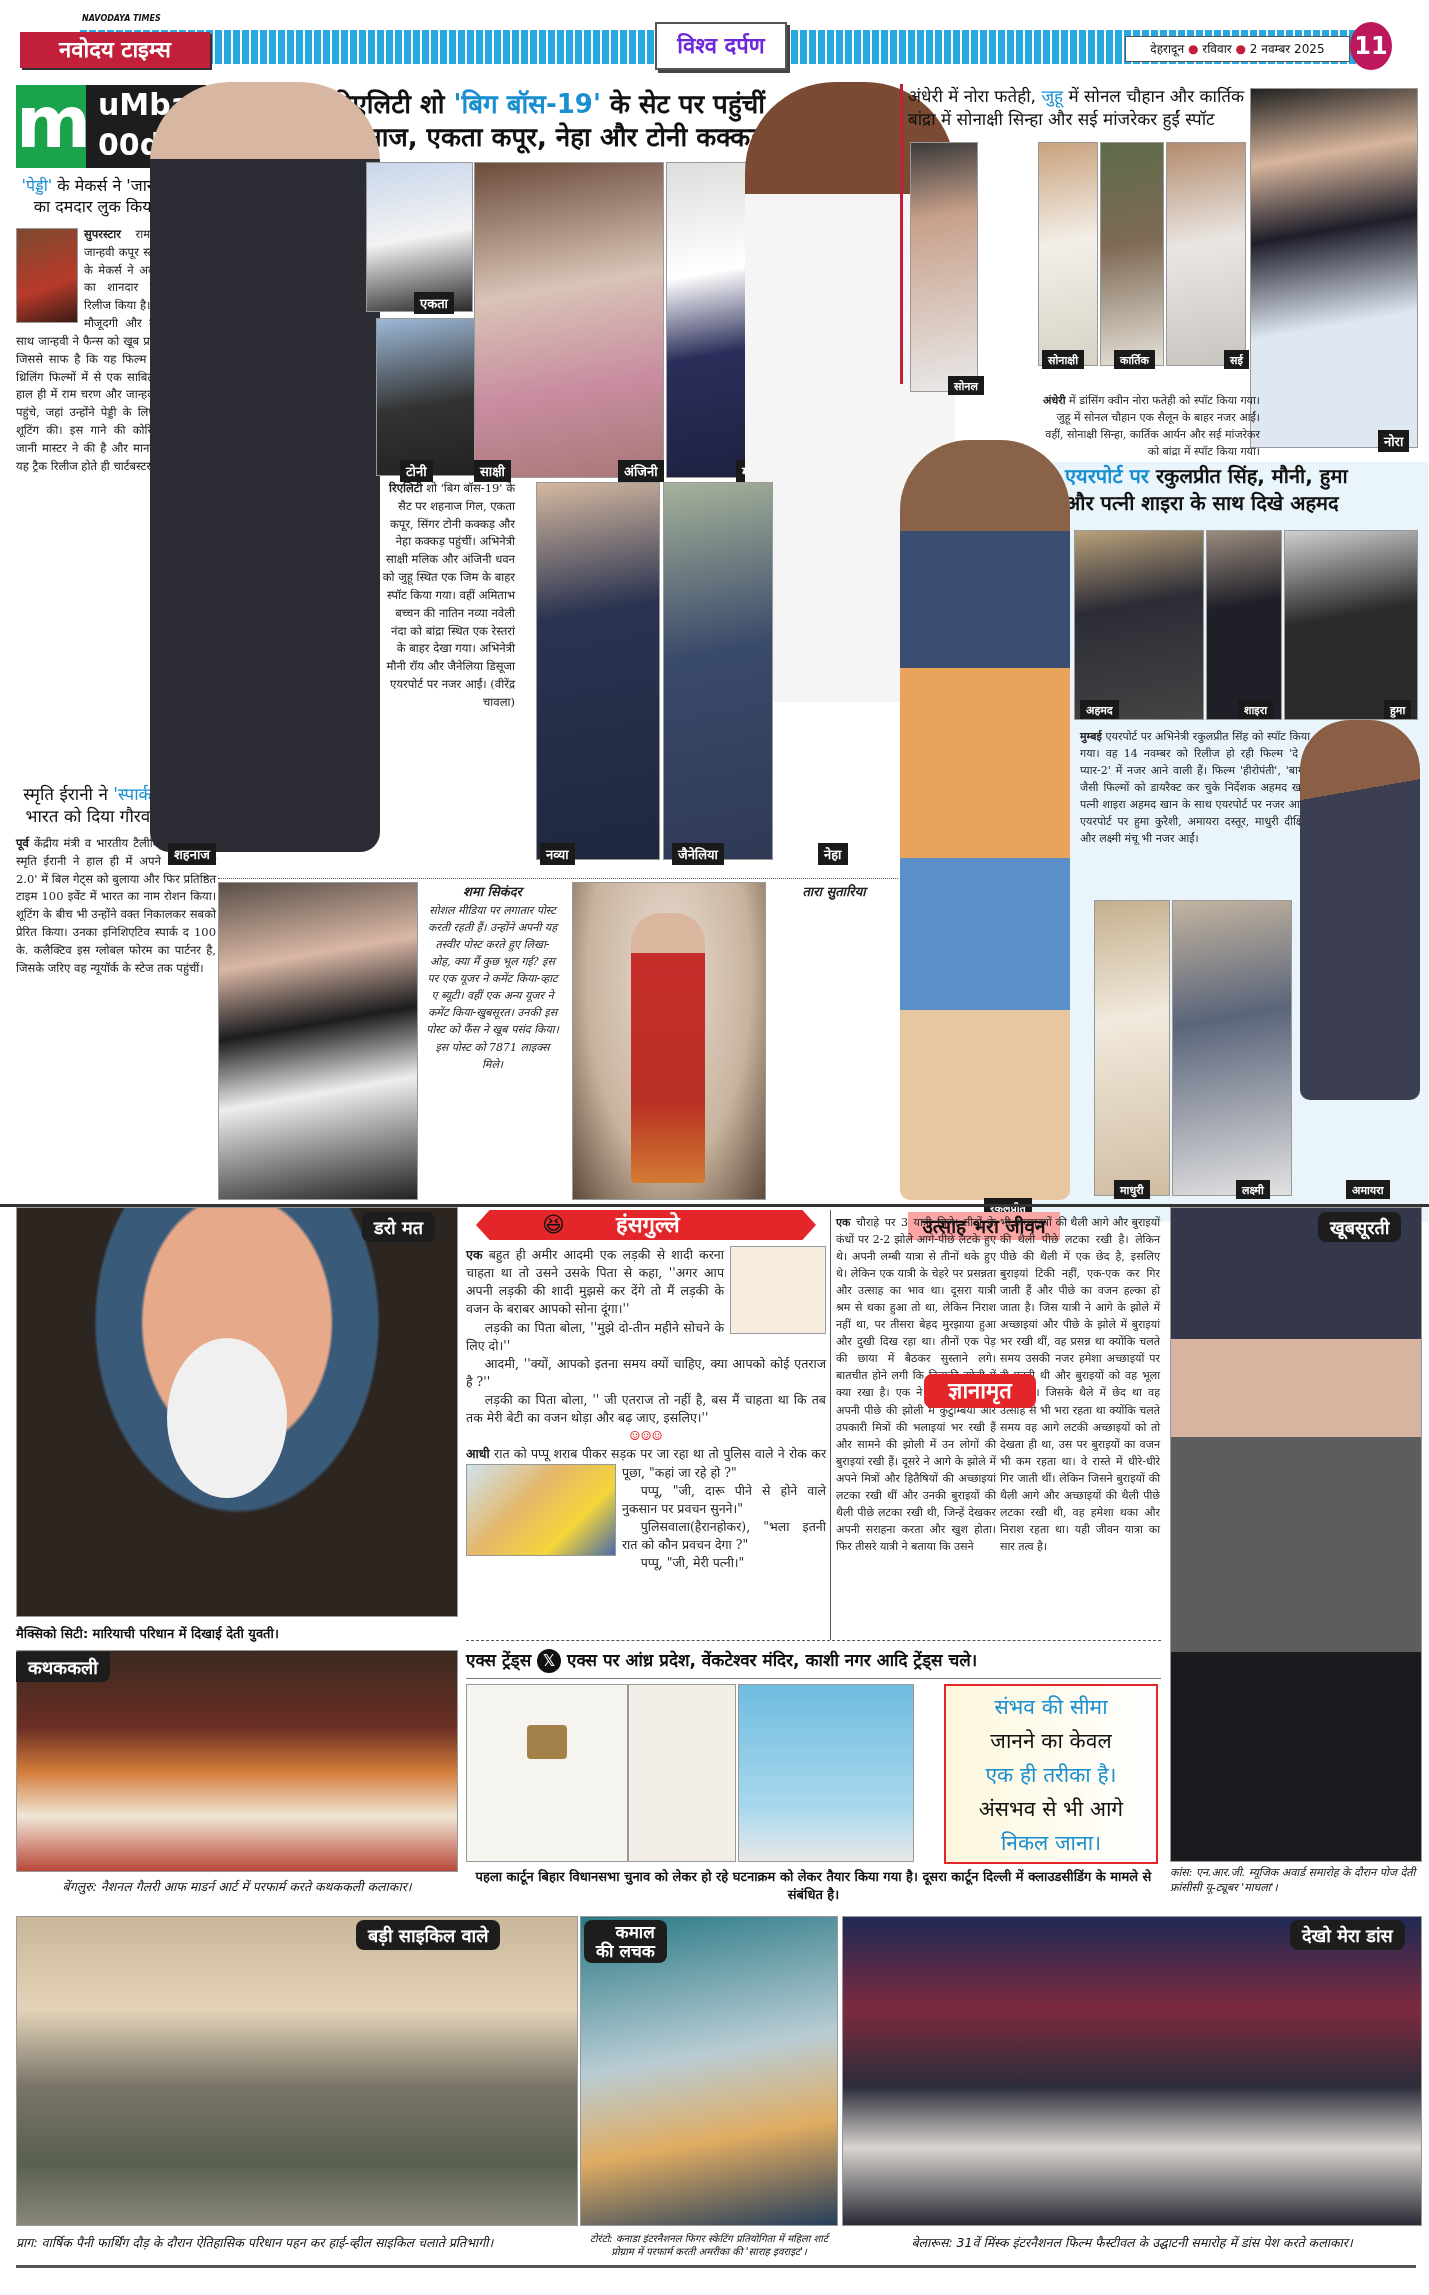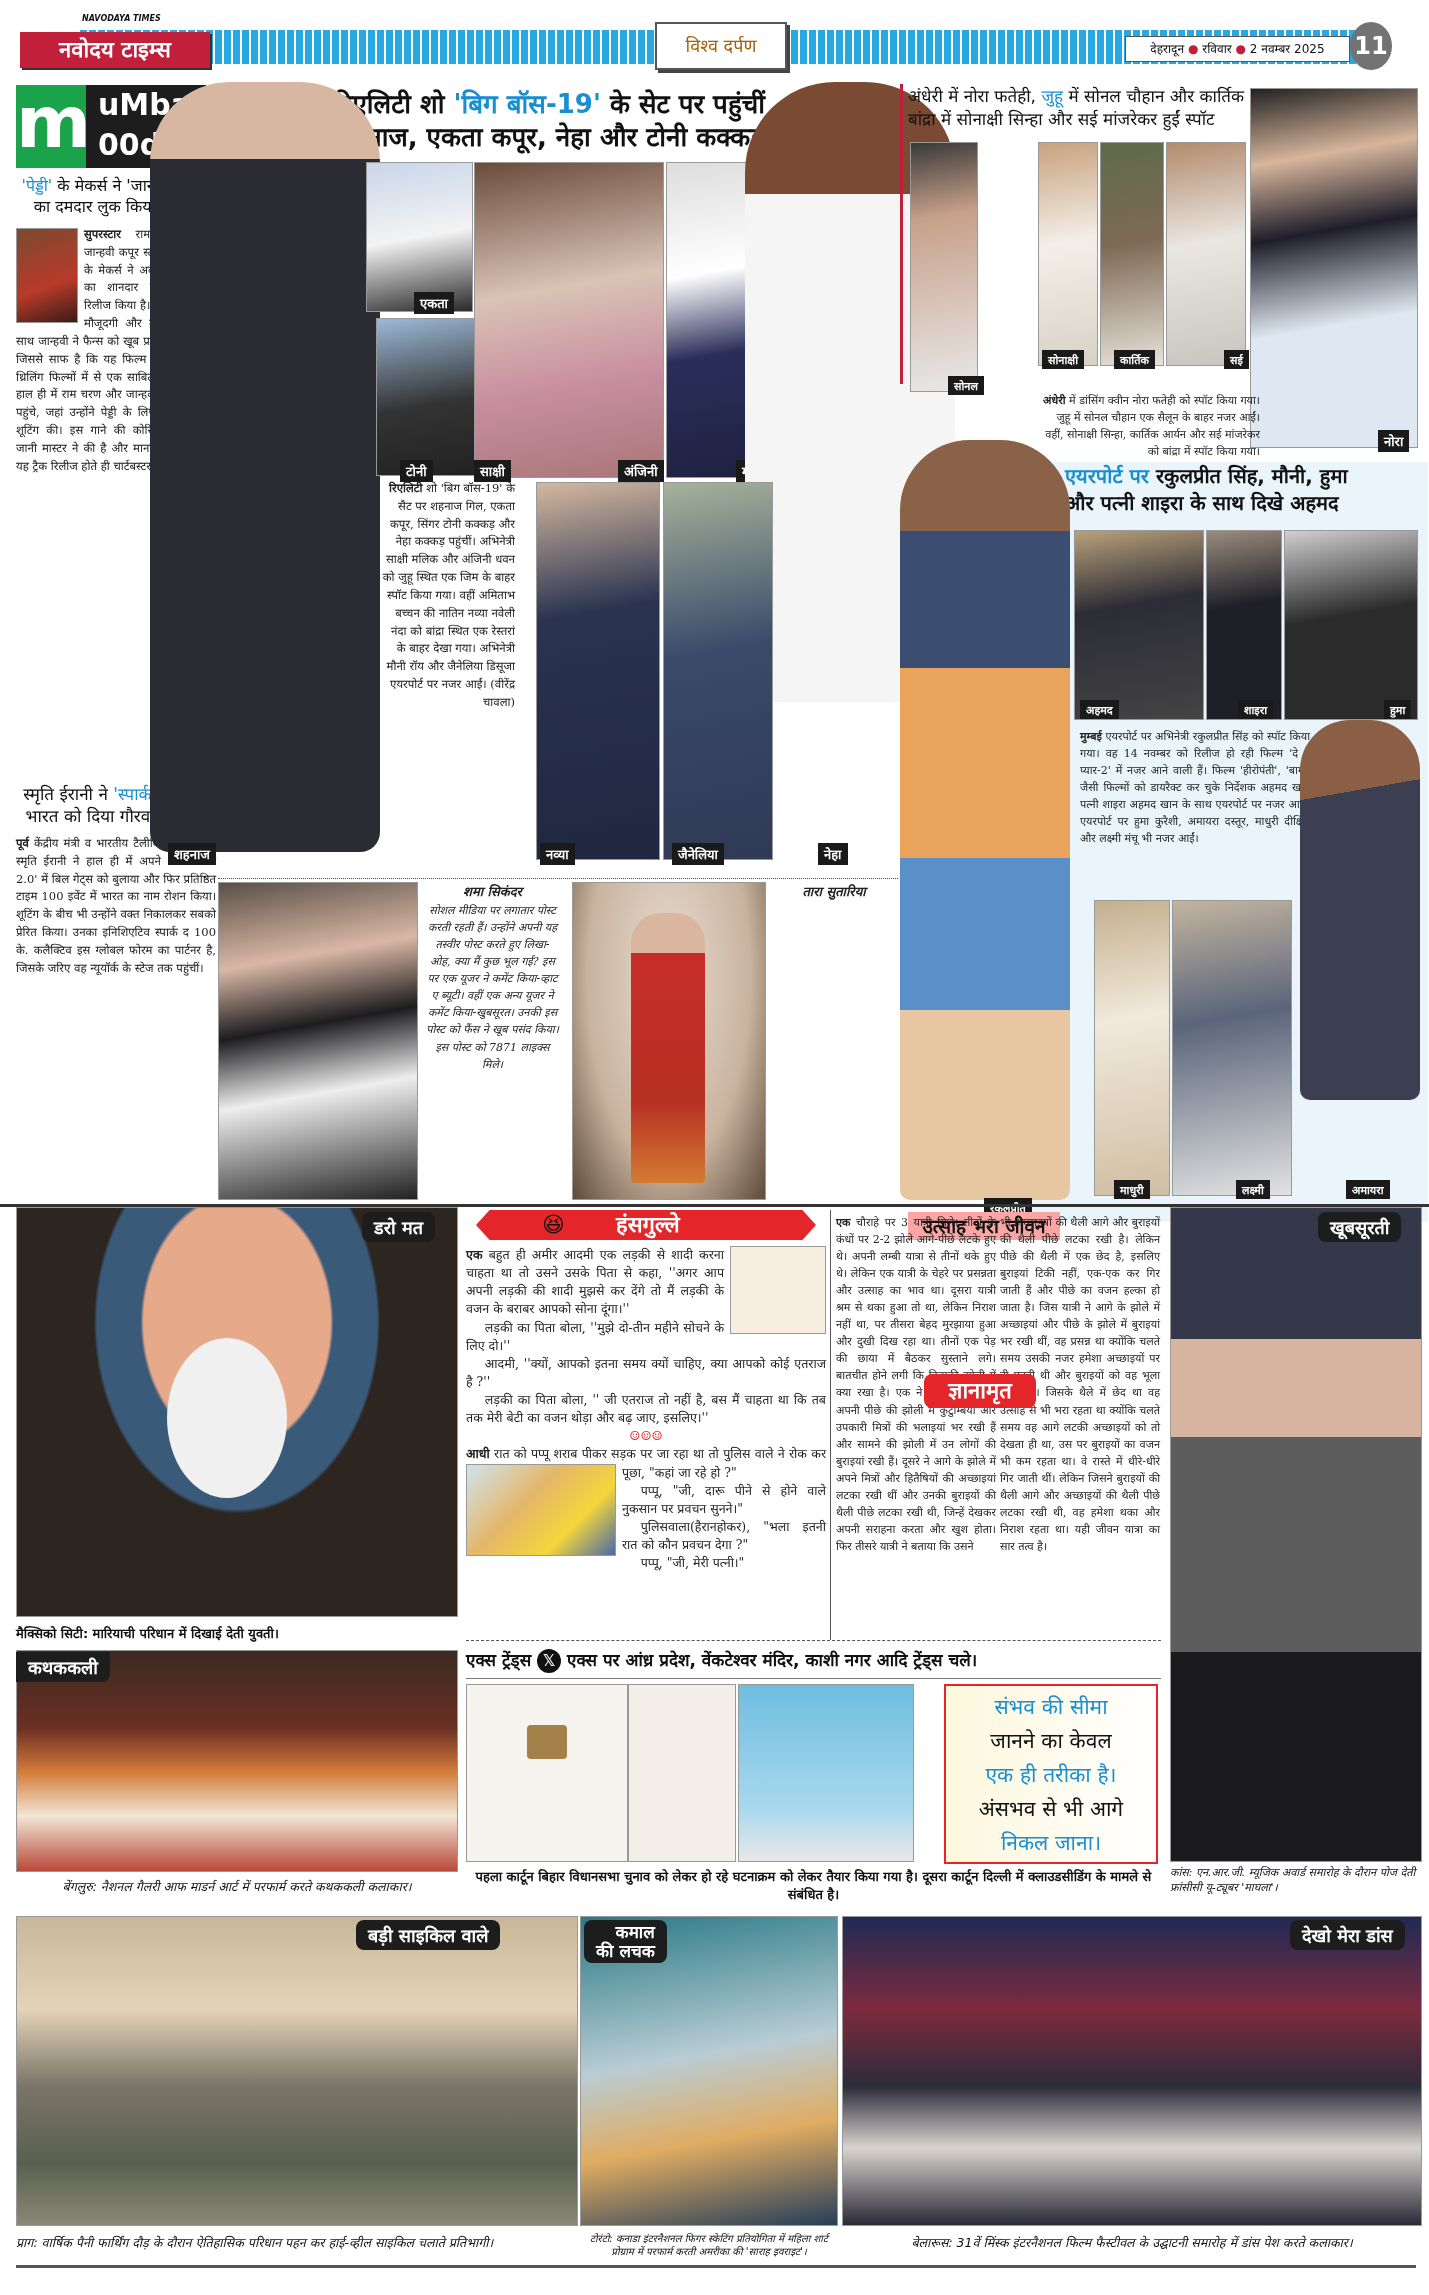--- a/index.html
+++ b/index.html
@@ -7,23 +7,23 @@
 .abs{position:absolute}
 .photo{position:absolute;overflow:hidden;border:1px solid #999}
 .cap{position:absolute;background:#1a1a1a;color:#fff;font-weight:bold;font-size:13px;padding:2px 6px;font-family:"DejaVu Sans",sans-serif}
 .txt{font-family:"DejaVu Serif",serif;font-size:11.5px;line-height:1.55;color:#222;text-align:justify}
 .hl{font-family:"DejaVu Sans",sans-serif;font-weight:bold;color:#111}
 .blue{color:#1a8fd0}
 .tag{position:absolute;background:#1d1d1d;color:#fff;font-weight:bold;border-radius:8px;padding:3px 12px;font-size:18px}
 
 .hdr-strip{position:absolute;left:80px;top:30px;width:1290px;height:34px;background:repeating-linear-gradient(90deg,#28a8e0 0 7px,#fff 7px 9px)}
 .logo{position:absolute;left:20px;top:32px;width:190px;height:36px;background:#c21f3a;color:#fff;font-weight:bold;font-size:22px;text-align:center;line-height:36px;box-shadow:2px 2px 0 #333}
-.section{position:absolute;left:655px;top:22px;width:132px;height:48px;background:#fff;border:2px solid #555;color:#a16207;font-weight:normal;font-size:18px;text-align:center;line-height:44px;box-shadow:3px 3px 0 #444}
+.section{position:absolute;left:655px;top:22px;width:132px;height:48px;background:#fff;border:2px solid #555;color:#6d28d9;font-weight:bold;font-size:22px;text-align:center;line-height:44px;box-shadow:3px 3px 0 #444}
 .dateline{position:absolute;left:1125px;top:36px;width:225px;height:26px;background:#fff;border:1px solid #555;font-size:12px;line-height:24px;text-align:center}
-.pgnum{position:absolute;left:1350px;top:22px;width:42px;height:48px;border-radius:50%;background:#737373;color:#fff;font-weight:bold;font-size:24px;text-align:center;line-height:48px}
+.pgnum{position:absolute;left:1350px;top:22px;width:42px;height:48px;border-radius:50%;background:#be185d;color:#fff;font-weight:bold;font-size:24px;text-align:center;line-height:48px}
 </style>
 </head>
 <body>
 
 <div>
   <div class="abs" style="left:82px;top:14px;font-size:8px;font-style:italic;font-weight:bold">NAVODAYA TIMES</div>
   <div class="hdr-strip"></div>
   <div class="logo">नवोदय टाइम्स</div>
   <div class="section">विश्व दर्पण</div>
   <div class="dateline">

